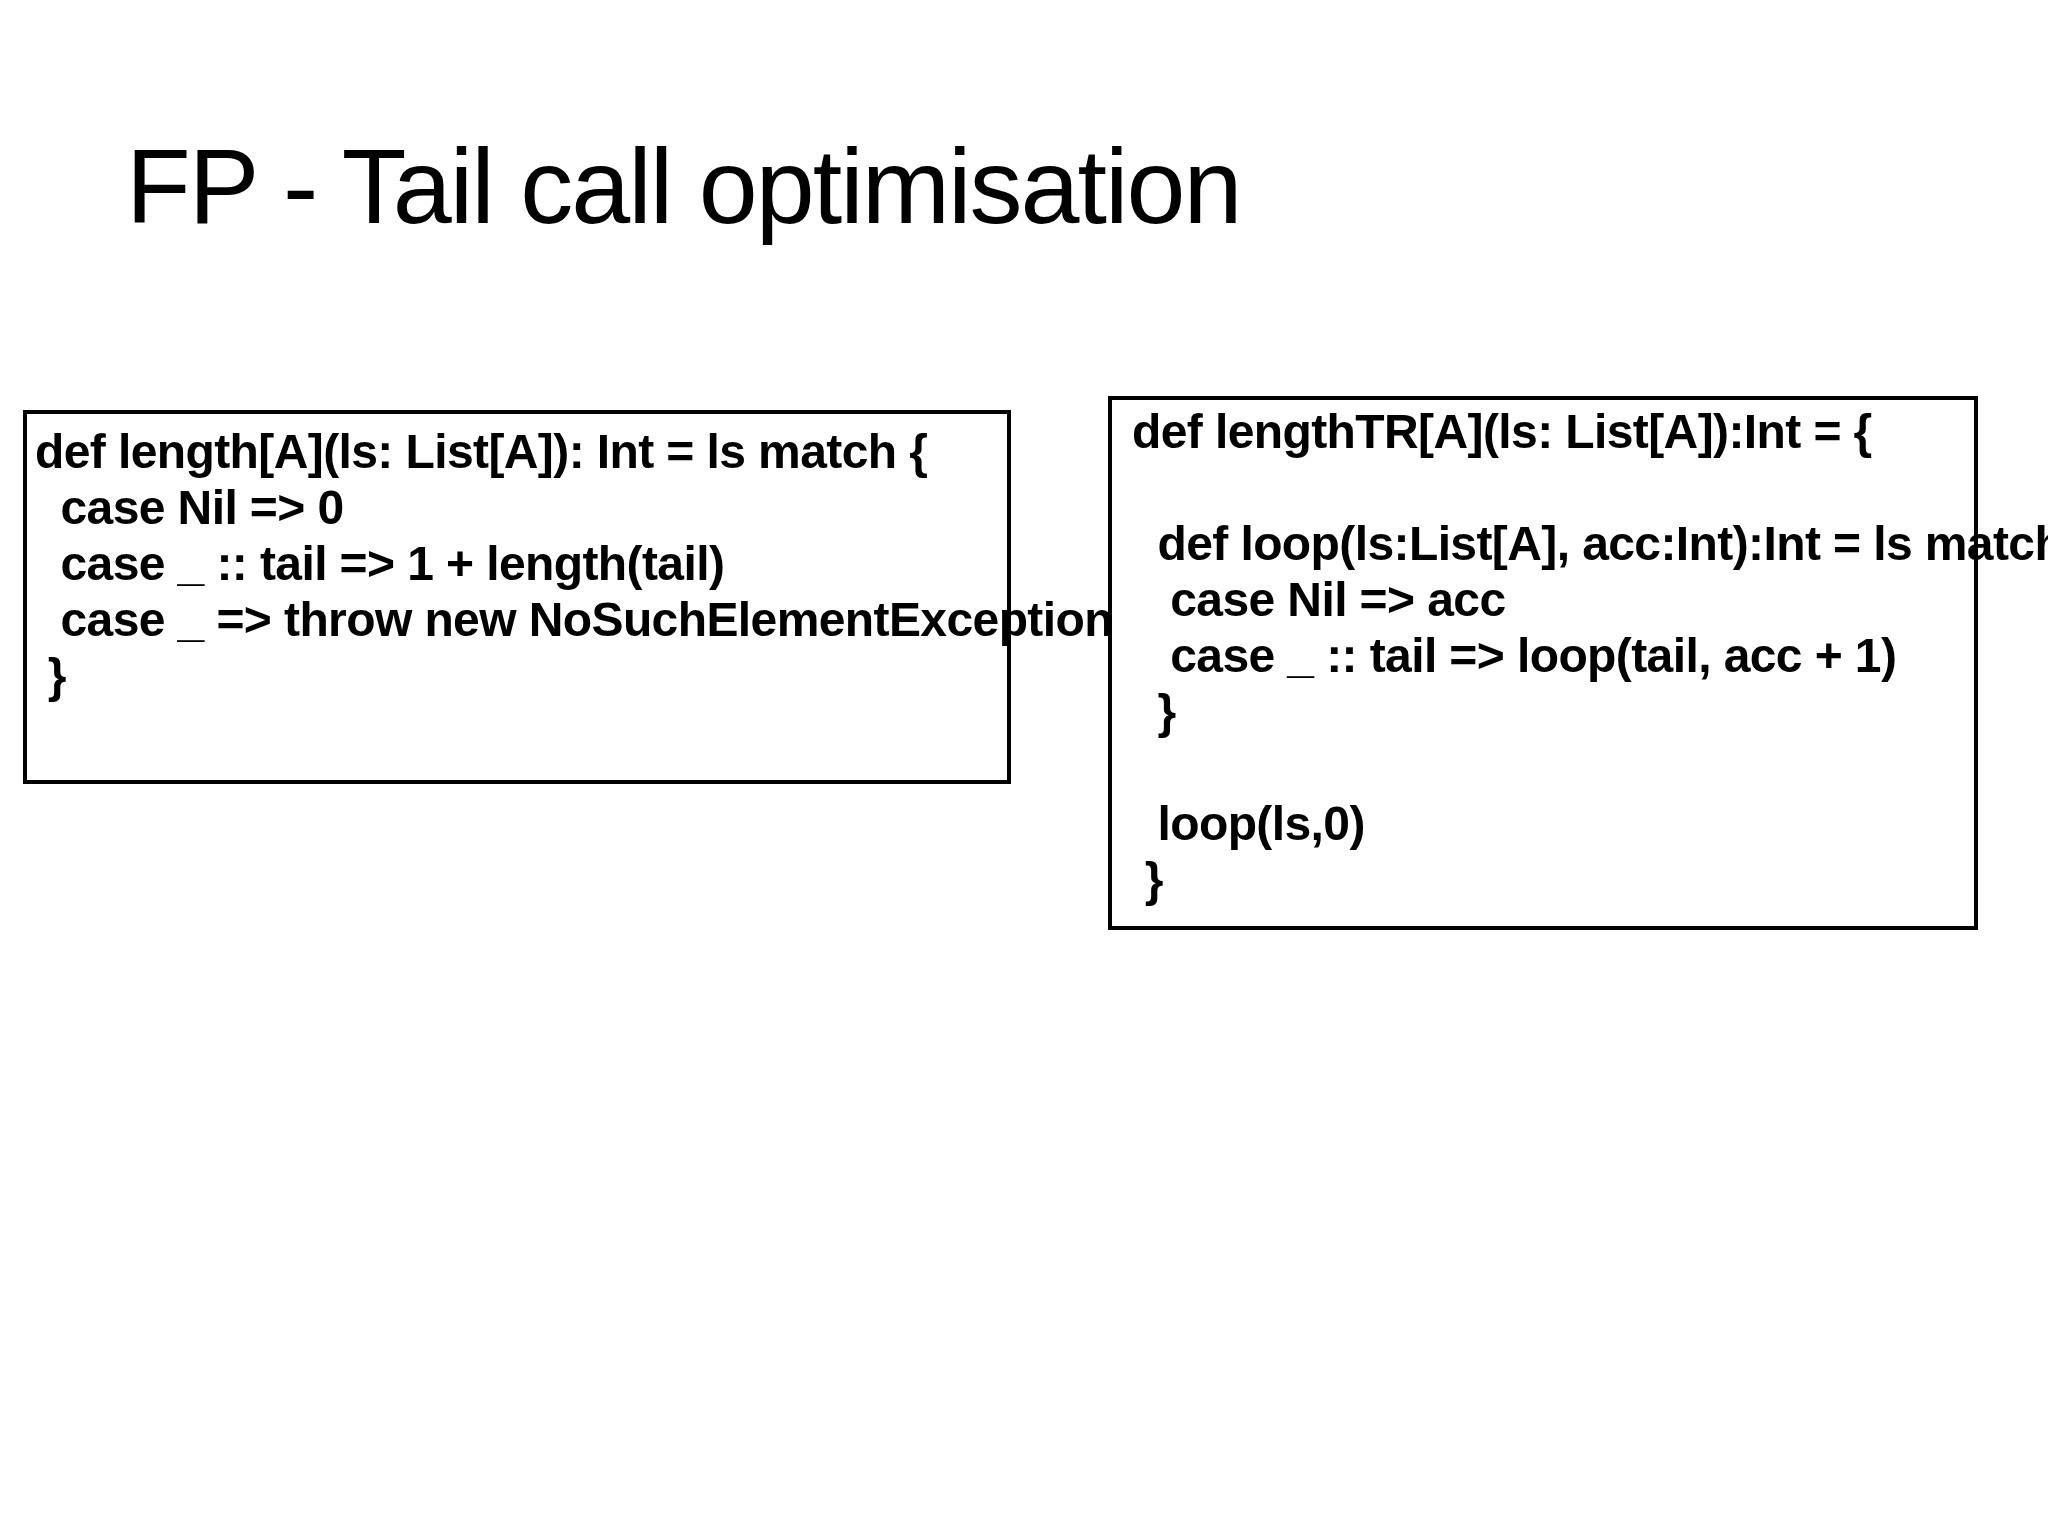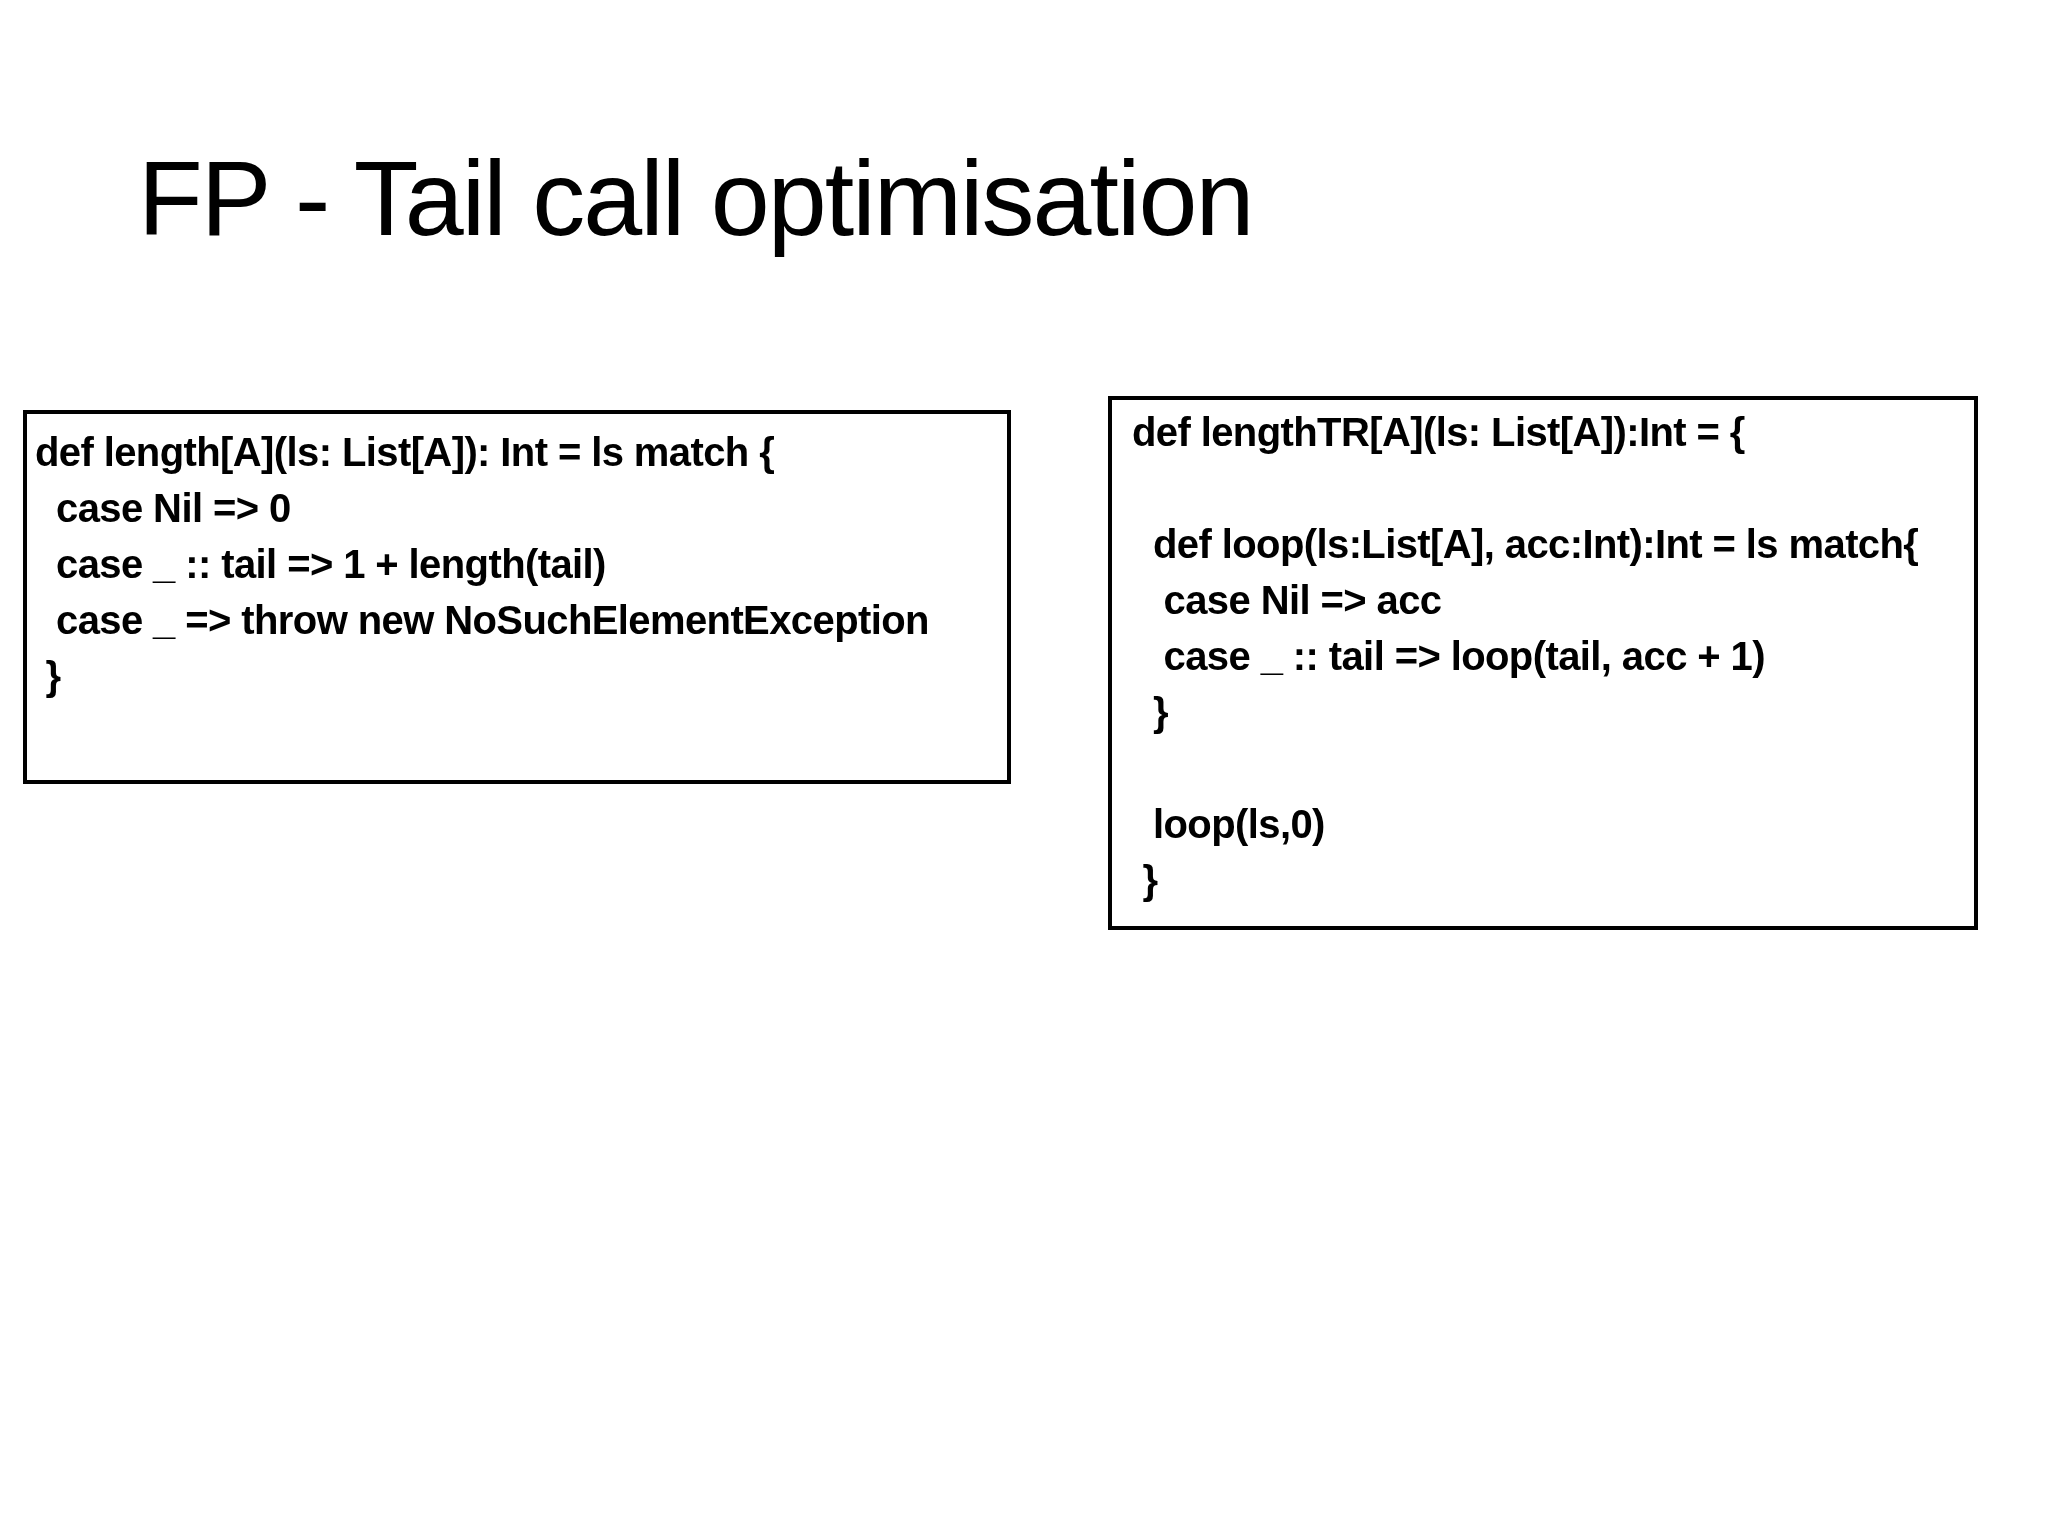--- a/index.html
+++ b/index.html
@@ -13,21 +13,21 @@
     height: 1536px;
     background: var(--bg, #ffffff);
     overflow: hidden;
     font-family: "Liberation Sans", sans-serif;
     color: var(--text, #000000);
   }
   .slide-title {
     position: absolute;
     left: 126px;
     top: 128px;
-    margin: 12px;
+    margin: 0;
     font-family: "Liberation Sans", sans-serif;
     font-size: 106px;
     font-weight: 400;
     letter-spacing: -2px;
     line-height: 1.1;
     color: var(--text, #000000);
     white-space: nowrap;
   }
   .code-box {
     position: absolute;
@@ -45,21 +45,21 @@
   .code-box-right {
     left: 1108px;
     top: 396px;
     width: 870px;
     height: 534px;
     padding: 4px 20px;
   }
   .code {
     margin: 0;
     font-family: "Liberation Sans", sans-serif;
-    font-size: 40px;
+    font-size: 48px;
     font-weight: 700;
     line-height: 56px;
     letter-spacing: -0.6px;
     white-space: pre;
     color: var(--text, #000000);
   }
 </style>
 </head>
 <body>
 

